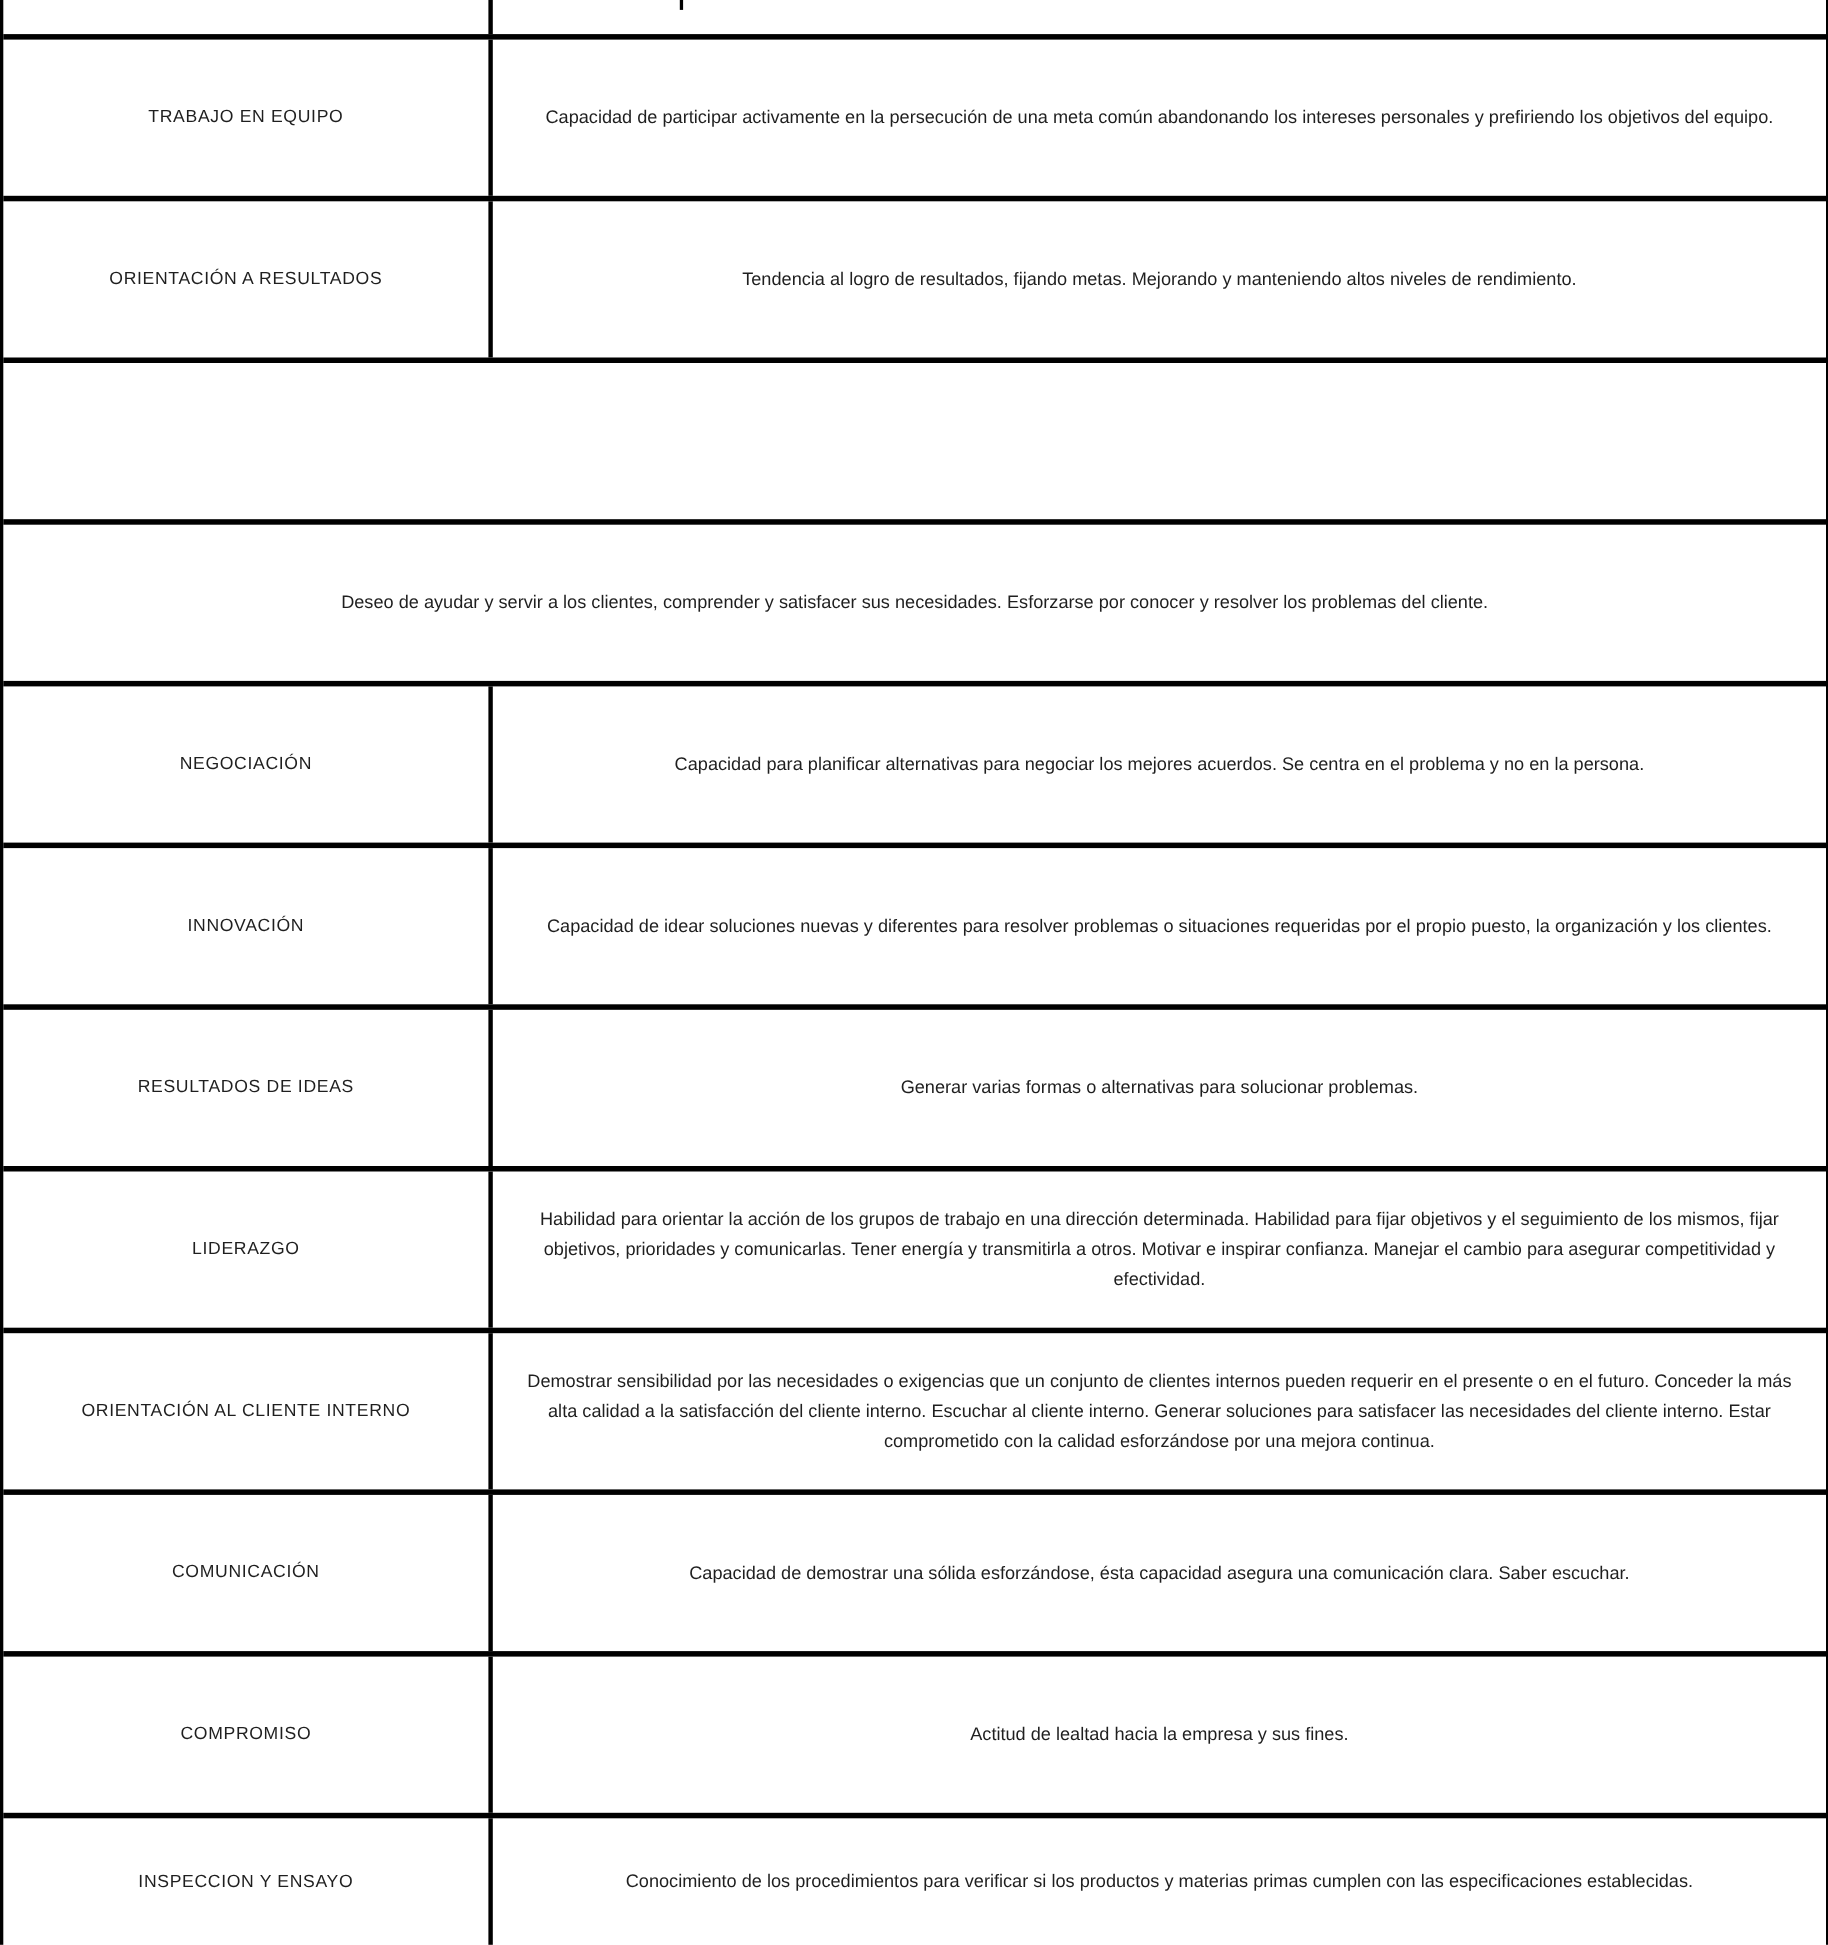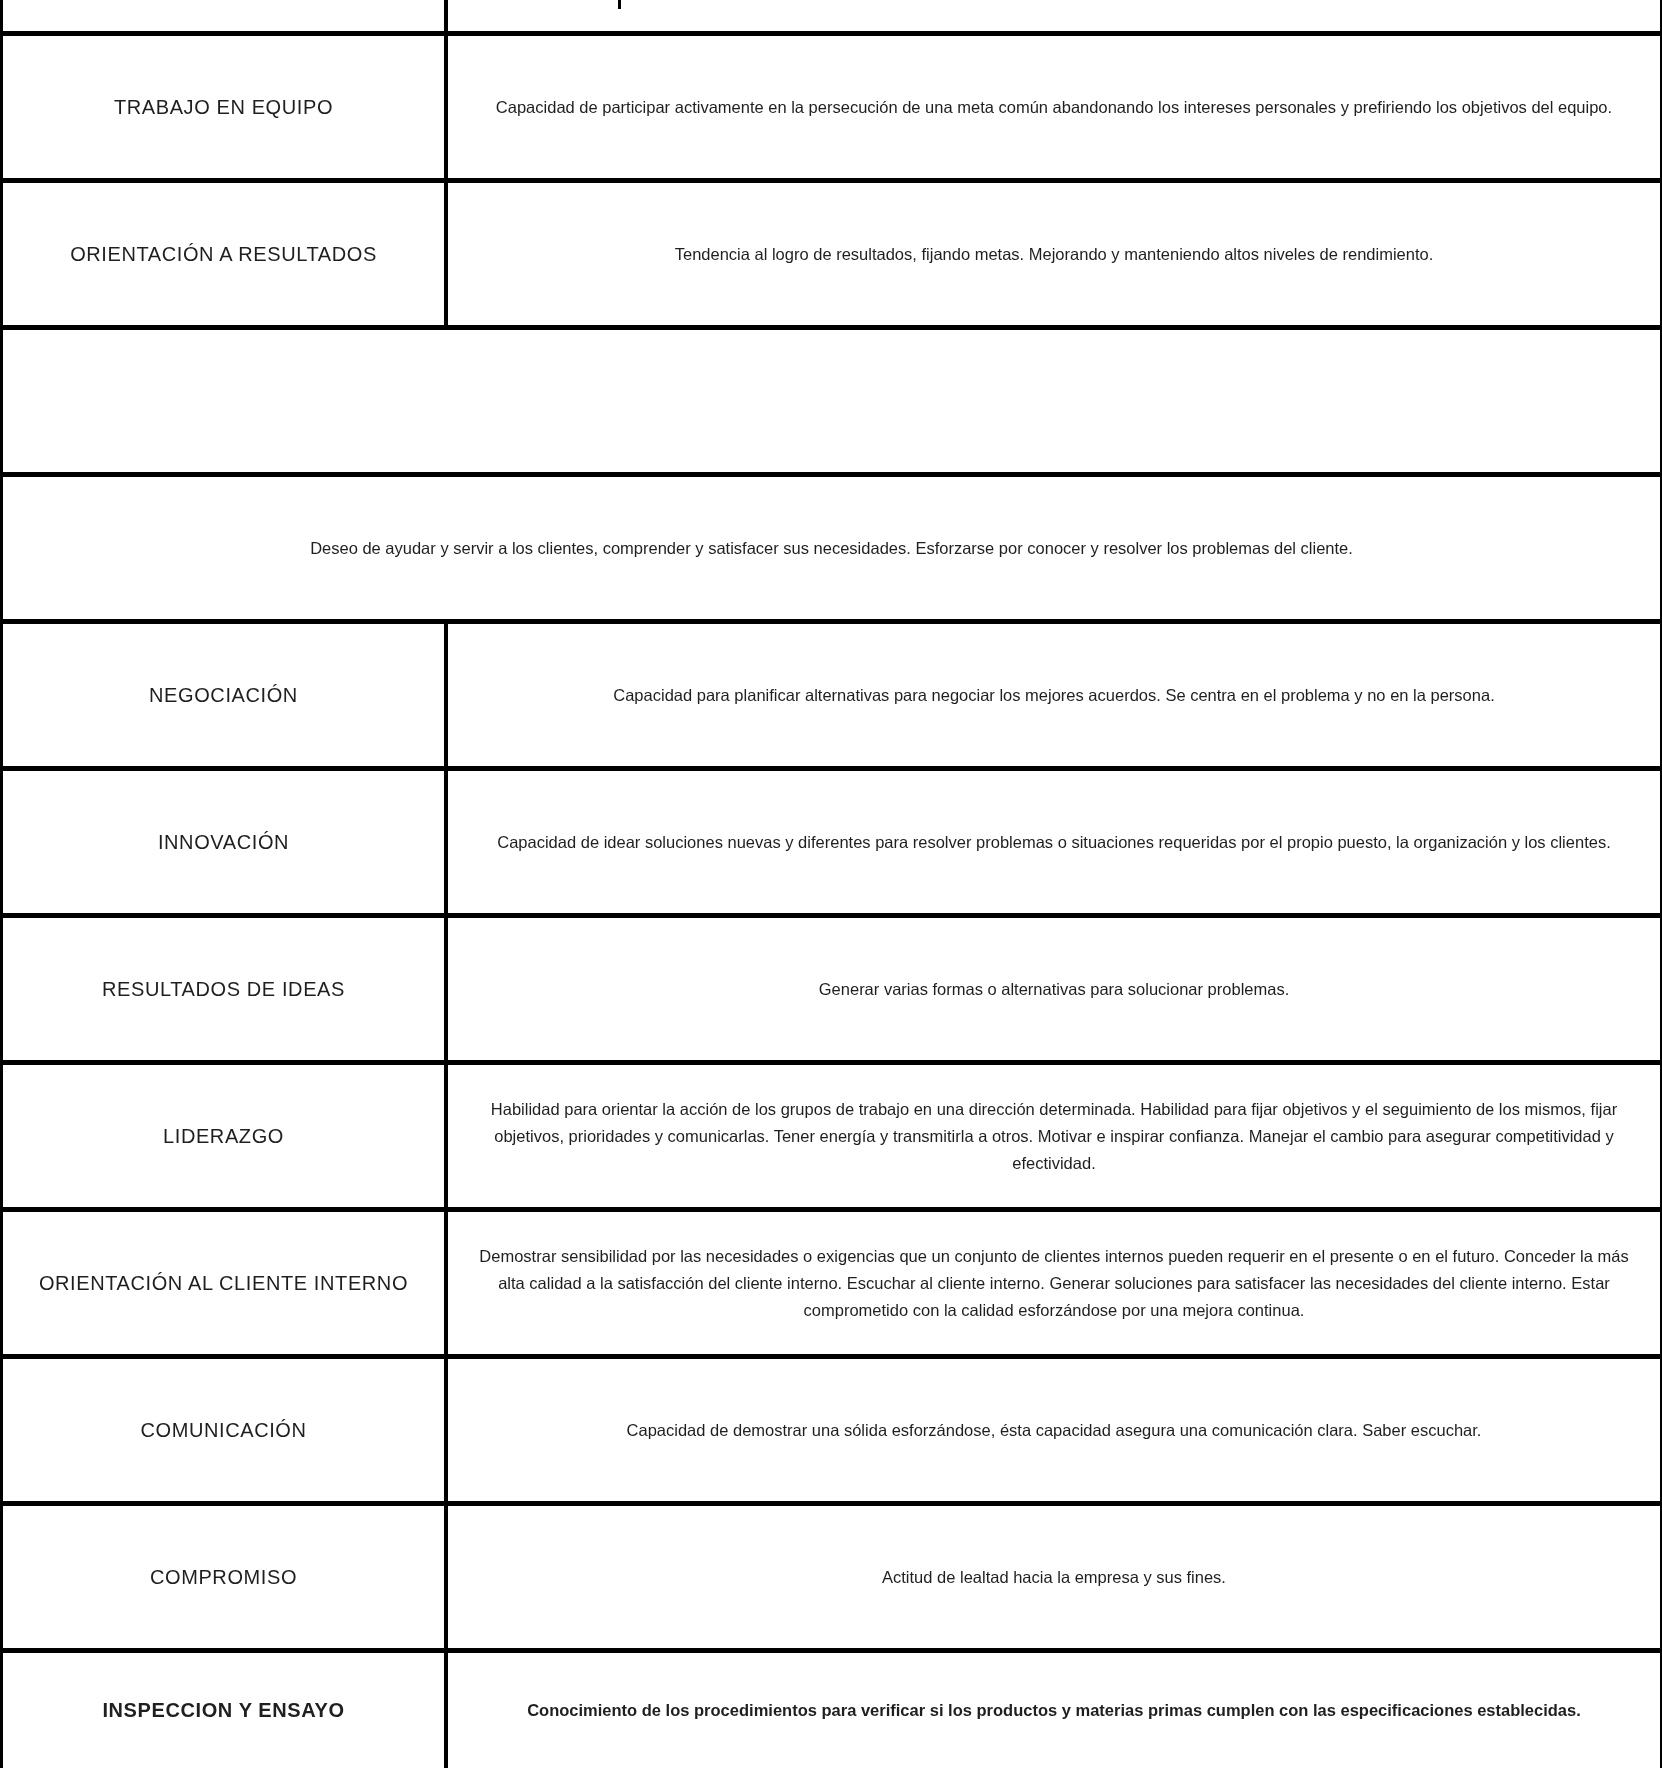--- a/index.html
+++ b/index.html
@@ -34,34 +34,33 @@
   .row.partial-top {
     height: 36px;
     position: relative;
   }
   .row.body-row {
     height: 147px;
   }
   .row.body-row:last-child {
     border-bottom: none;
     height: 115px;
-    font-weight: bold;
   }
   .cell {
     display: flex;
     align-items: center;
     justify-content: center;
     box-sizing: border-box;
   }
   .cell.name {
     width: 445px;
     min-width: 445px;
     border-right: 4px solid #000;
     text-align: center;
-    font-size: 20px;
+    font-size: 16px;
     letter-spacing: 0.6px;
     padding: 0 30px;
     line-height: 1.45;
   }
   .cell.desc {
     flex: 1;
     text-align: center;
     font-size: 16.5px;
     line-height: 27px;
     padding: 16px 18px;

